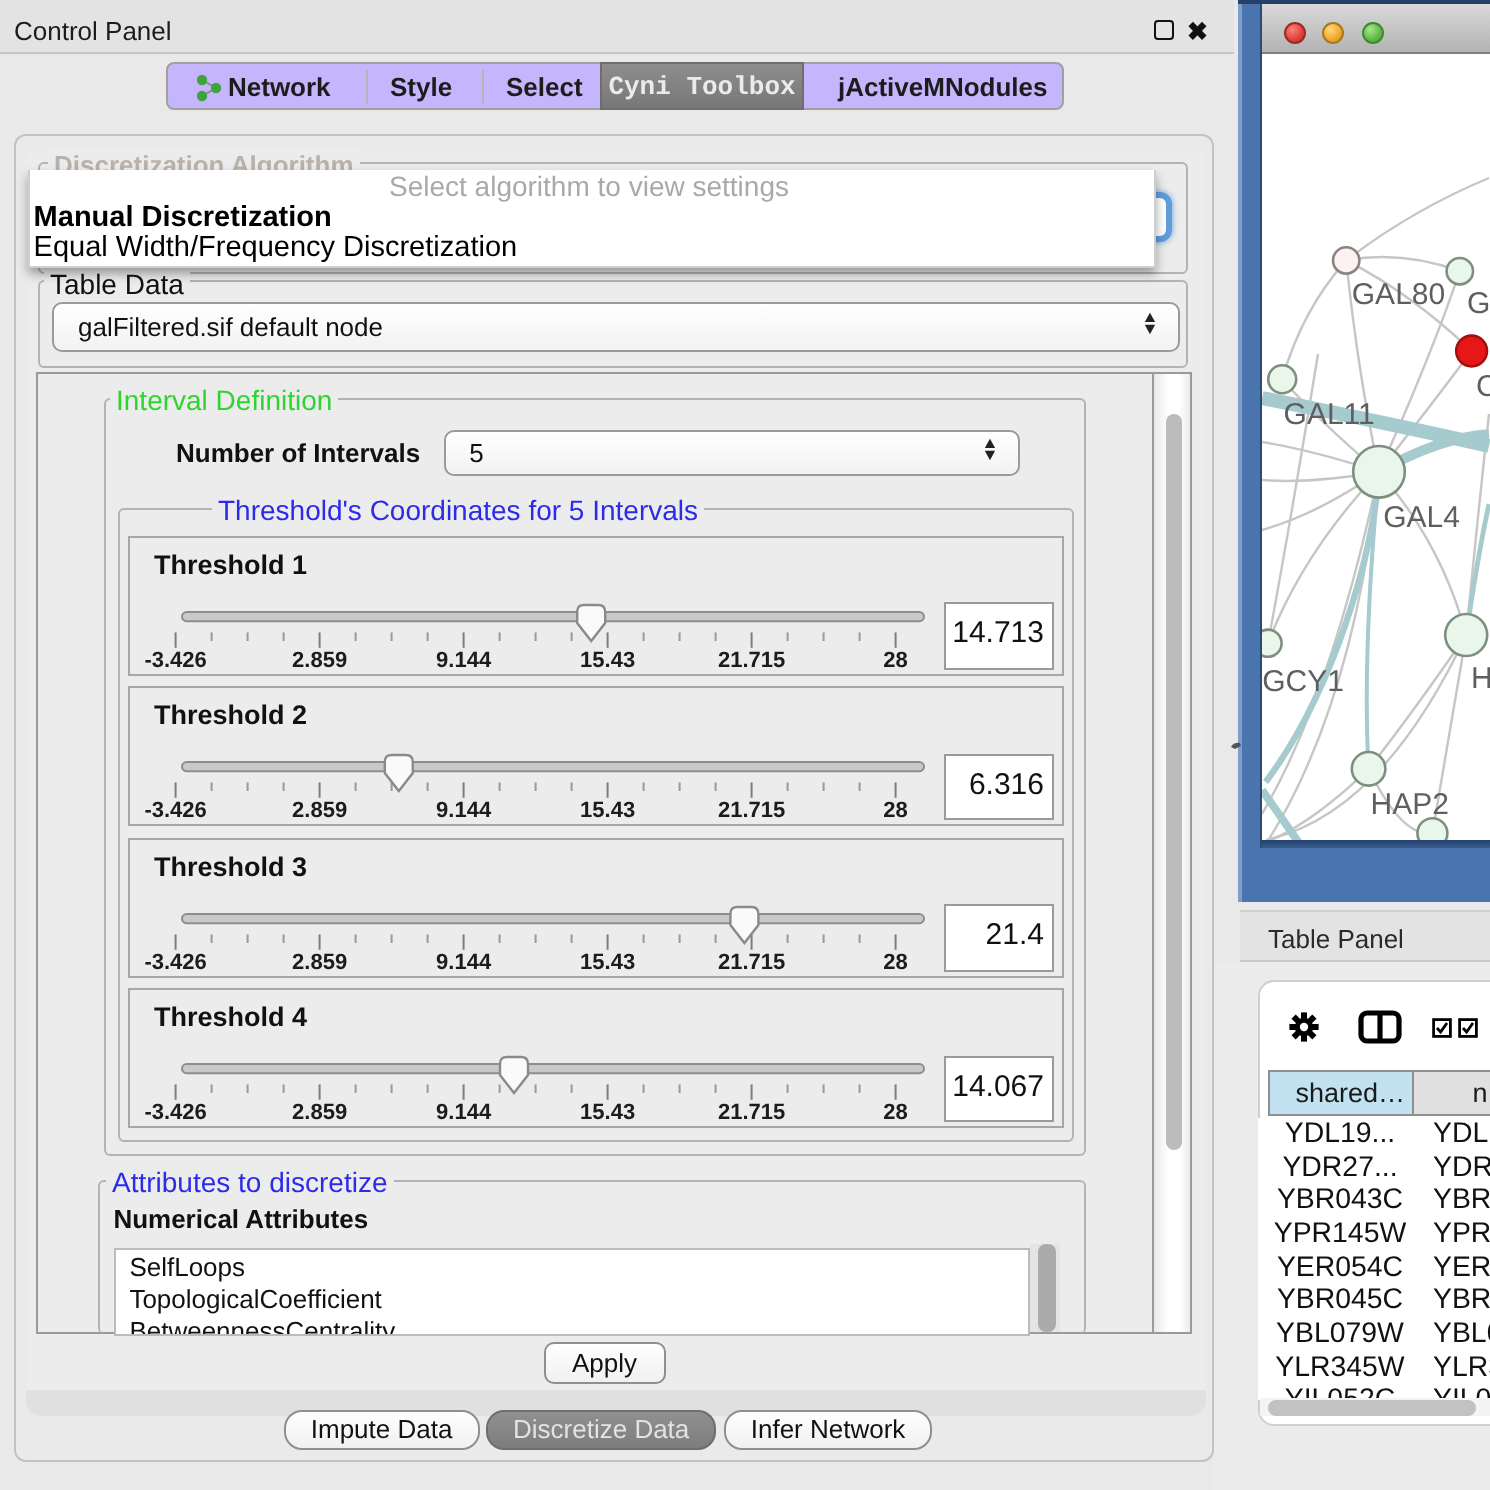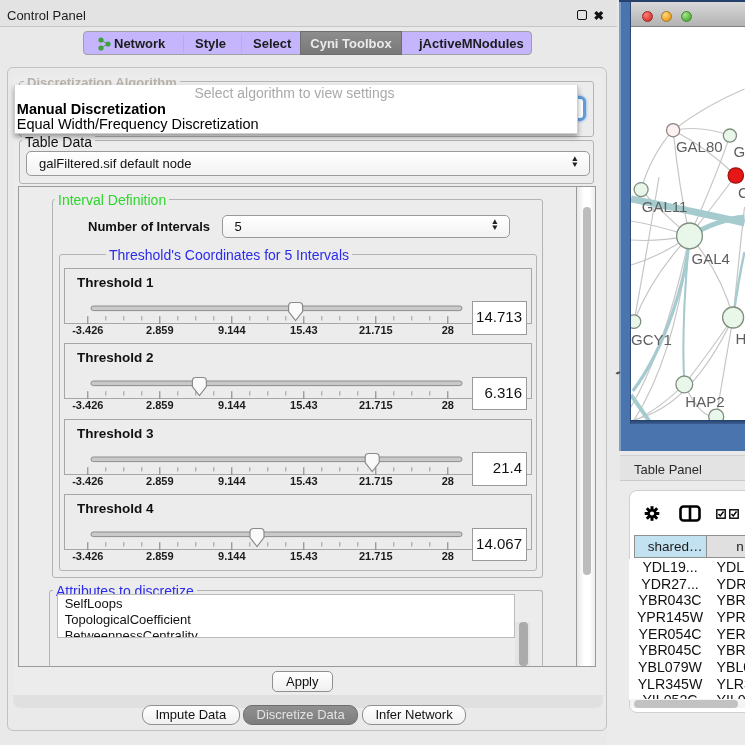--- a/index.html
+++ b/index.html
@@ -7,21 +7,21 @@
 .abs { position:absolute; }
 
 #titlebar { left:0; top:0; width:617px; height:27px; background:#e3e3e3; border-bottom:1px solid #c6c6c6; }
 #title { left:7px; top:7.5px; font-size:13px; color:#1c1c1c; }
 #minbox { left:577px; top:10px; width:10px; height:10px; border:1.6px solid #111; border-radius:2px; }
 #closex { left:593.5px; top:7.5px; font-size:12.5px; font-weight:bold; color:#111; }
 
 #tabbar { left:83px; top:30.5px; width:449px; height:24px; background:#c4b5fd; border:1px solid #a0a0a0; border-radius:4px; }
 .tabtxt { position:absolute; top:4px; font-size:13px; font-weight:bold; color:#1c1c1c; }
 .tabdiv { position:absolute; top:3px; width:1px; height:17px; background:#b5b5b5; }
-#seltab { position:absolute; left:216px; top:-1px; width:102px; height:24.5px; background:linear-gradient(#8d8d8d,#787878); border:1px solid #6e6e6e; color:#ebebeb; font-size:13px; font-weight:bold; text-align:center; line-height:24px; }
+#seltab { position:absolute; left:216px; top:-1px; width:102px; height:24.5px; background:linear-gradient(#8d8d8d,#787878); border:1px solid #6e6e6e; color:#ebebeb; font-size:13px; font-weight:bold; text-align:center; line-height:24px;font-family:Liberation Mono, monospace; }
 
 #outer { left:7px; top:67px; width:600px; height:664px; border:1px solid #c2c2c2; border-radius:6px; background:#eaeaea; }
 #inner { left:13px; top:76px; width:590px; height:632px; background:#ececec; border-radius:0 0 8px 8px; }
 #innerbtm { left:13px; top:695px; width:590px; height:13px; background:#e0e0e0; border-radius:0 0 8px 8px; }
 
 .group { position:absolute; border:1px solid #b3b3b3; border-radius:3px; }
 .glabel { position:absolute; font-size:14px; background:#ececec; padding:0 3px; }
 
 #dagroup { left:19px; top:81px; width:575px; height:56px; }
 #dalabel { left:24px; top:74.5px; font-size:13px; font-weight:bold; color:#b9b2ab; background:#ececec; padding:0 3px; }
@@ -36,29 +36,29 @@
 #combo2 { left:221.6px; top:215.4px; width:288px; height:23px; }
 
 #scrollpane { left:18px; top:186px; width:577.5px; height:481px; border:1px solid #9a9a9a; background:#ececec; }
 #vsbtrack { left:576px; top:187px; width:19px; height:479px; background:linear-gradient(90deg,#e8e8e8,#ffffff 40%,#ffffff 70%,#ececec); border-left:1px solid #9a9a9a; }
 #vsbthumb { left:583px; top:207px; width:8px; height:368px; background:#bcbcbc; border-radius:4px; }
 #igroup { left:52px; top:199px; width:491px; height:379px; }
 #iglabel { left:55px; top:192px; color:#2fd52f; }
 #nilabel { left:88px; top:219px; font-size:13px; font-weight:bold; color:#111; position:absolute; }
 #tcgroup { left:59px; top:254px; width:477.5px; height:317px; }
 #tclabel { left:62px; top:247px; color:#2b2bea;margin-left:44px; }
-.tpanel { position:absolute; left:64px; width:467.5px; height:56px; border:1px solid #a7a7a7; background:#ececec; }
+.tpanel { position:absolute; left:64px; width:467.5px; height:70px; border:1px solid #a7a7a7; background:#ececec; }
 .tlabel { position:absolute; left:12px; top:6px; font-size:13.5px; font-weight:bold; color:#111; }
 .tsvg { position:absolute; left:0; top:30px; }
 .tval { position:absolute; left:406.5px; top:32.5px; width:55.5px; height:33.5px; background:#fff; border:1px solid #9a9a9a; font-size:15px; color:#111; text-align:right; padding:6px 4px 0 0; }
 
 #atgroup { left:49px; top:590px; width:494px; height:77px; border-bottom:none; }
 #atlabel { left:53px; top:583px; color:#2b2bea; }
 #nalabel { left:56.7px; top:601.5px; font-size:13px; font-weight:bold; color:#111; position:absolute; }
-#atlist { left:56.7px; top:594px; width:458px; height:44.1px; background:#fff; border:1px solid #bbb; overflow:hidden;padding-left:31px; }
+#atlist { left:56.7px; top:624px; width:458px; height:44.1px; background:#fff; border:1px solid #bbb; overflow:hidden;padding-left:31px; }
 .litem { position:absolute; left:7px; font-size:13px; color:#111; }
 #atsb { left:514.7px; top:622.4px; width:15px; height:44.1px; background:#e4e4e4; }
 #atsbth { left:518.6px; top:622.4px; width:9px; height:44px; background:#ababab; border-radius:4px; }
 
 #apply { left:271.5px; top:671px; width:61.5px; height:20.5px; background:linear-gradient(#ffffff,#f0f0f0); border:1px solid #8f8f8f; border-radius:5px; font-size:13px; color:#111; text-align:center; line-height:19px; }
 .btab { position:absolute; top:705px; height:19.5px; border:1px solid #8f8f8f; border-radius:9px; background:linear-gradient(#ffffff,#f0f0f0); font-size:13px; color:#111; text-align:center; line-height:18px; }
 #btab2 { background:linear-gradient(#909090,#7d7d7d); color:#e3e3e3; border-color:#6e6e6e; }
 
 #bluebg { left:619px; top:0; width:126px; height:451px; background:#4a74ad; }
 #blueedge { left:619px; top:0; width:1.5px; height:451px; background:#7f9fca; }

